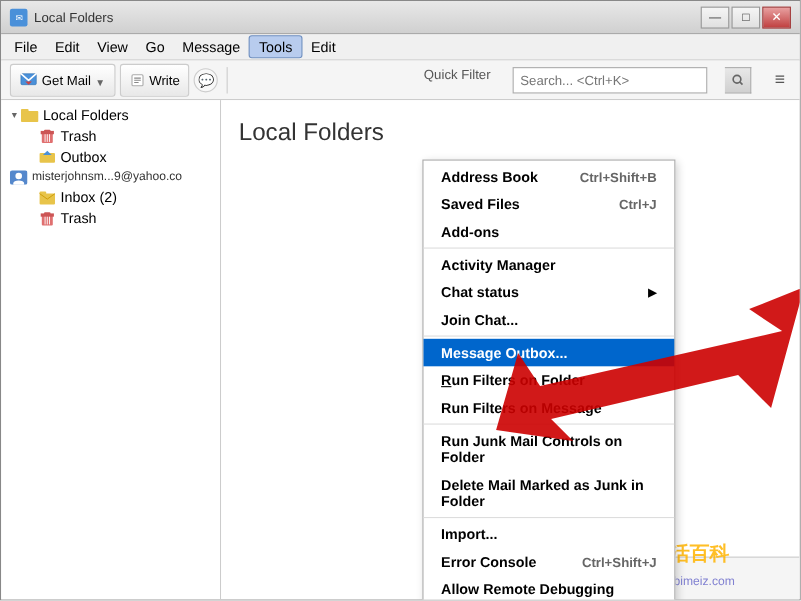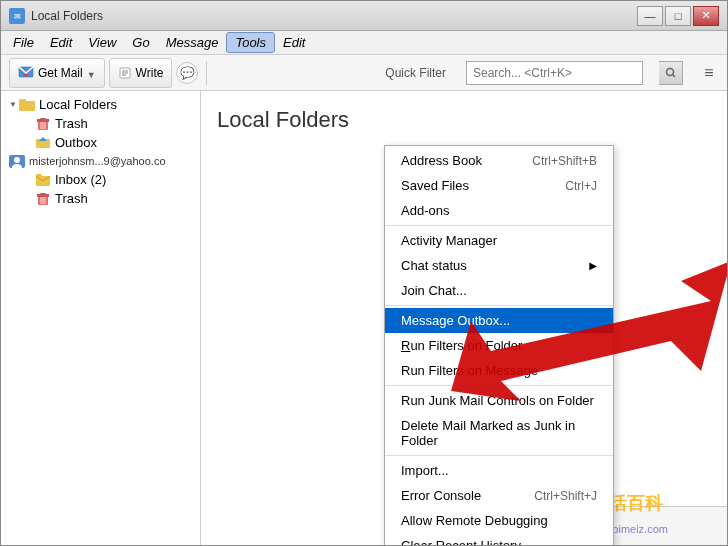--- a/index.html
+++ b/index.html
@@ -77,21 +77,20 @@
       align-items: center;
       padding: 0 4px;
       border-bottom: 1px solid #ccc;
     }
     .menu-item {
       padding: 2px 8px;
       cursor: pointer;
       font-size: 13px;
       color: #000;
       border-radius: 3px;
-      font-style: italic;
     }
     .menu-item:hover, .menu-item.active {
       background: #c8d8f0;
     }
     .menu-item.active {
       background: #b8ccee;
       border: 1px solid #7090c0;
       text-align: center;
     }
 
@@ -118,21 +117,21 @@
     }
     .toolbar-separator {
       width: 1px;
       height: 24px;
       background: #ccc;
       margin: 0 4px;
     }
     .search-box {
       margin-left: auto;
       display: flex;
-      align-items: center;
+      align-items: flex-start;
       gap: 16px;
     }
     .search-label {
       font-size: 12px;
       color: #555;
       margin-right: 4px;
     }
     .search-input {
       height: 24px;
       width: 177px;
@@ -255,20 +254,21 @@
       padding: 2px 0;
     }
     .dd-item {
       padding: 5px 16px;
       cursor: pointer;
       display: flex;
       align-items: center;
       justify-content: space-between;
       font-size: 13px;
       color: #000;
+      font-weight: bold;
     }
     .dd-item.highlighted {
       background: #0066cc;
       color: white;
     }
     .dd-separator {
       height: 1px;
       background: #ddd;
       margin: 2px 0;
     }

